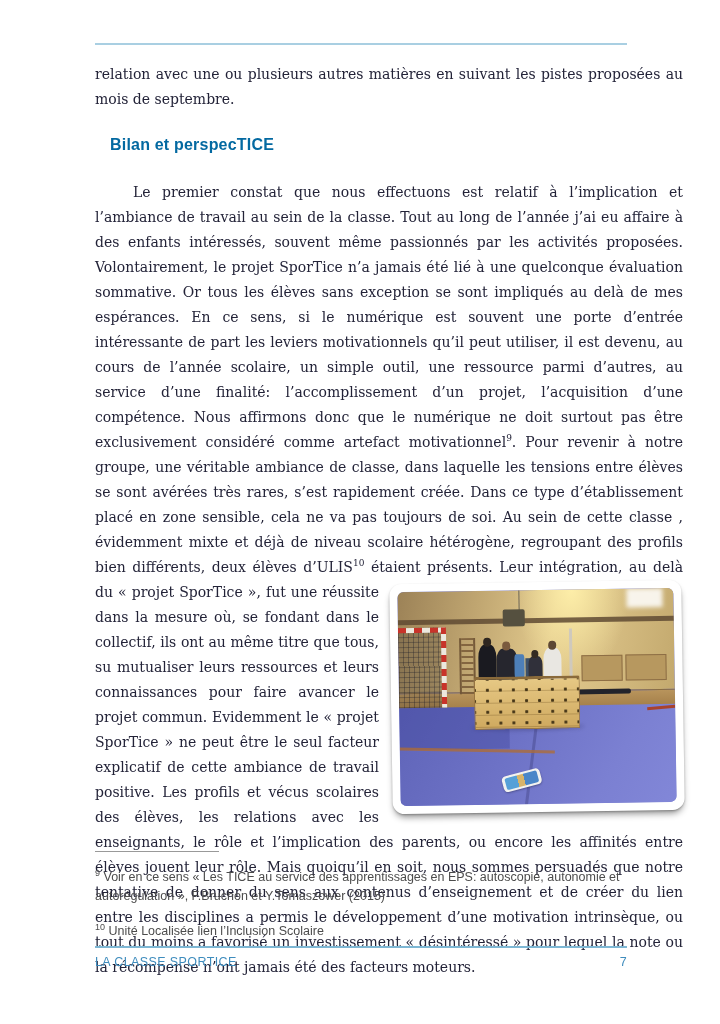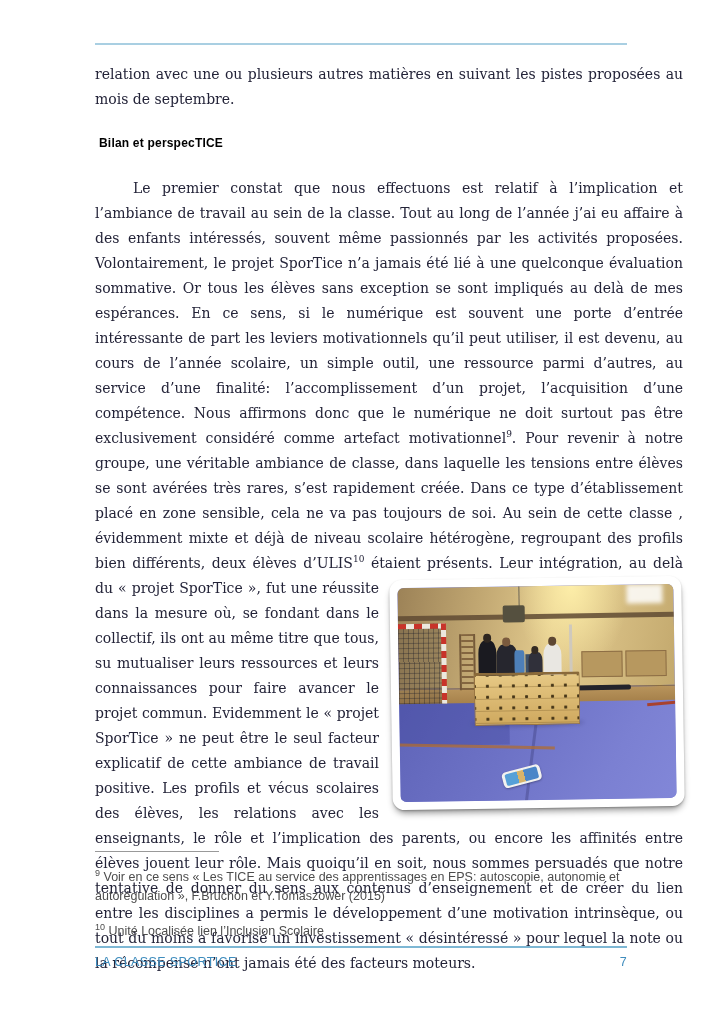--- a/index.html
+++ b/index.html
@@ -1,22 +1,22 @@
 <!DOCTYPE html>
 <html lang="fr"><head>
 <meta charset="utf-8">
 <style>
   html,body{margin:0;padding:0;background:#ffffff;}
   .page{position:relative;width:664px;height:1024px;margin:0 auto;background:#ffffff;
         font-family:"DejaVu Serif", serif;color:#232338;overflow:hidden;border-radius:31px;}
   .top-rule{position:absolute;left:67px;right:65px;top:43px;height:2px;background:#a9cfe2;}
   .content{position:absolute;left:67px;top:62px;width:588px;}
   .para{font-size:14px;line-height:25px;text-align:justify;margin:0;}
-  .heading{font-family:"Liberation Sans", sans-serif;font-size:12px;font-weight:bold;
-           color:#000000;margin:24px 0 0 4px;letter-spacing:0.2px;}
+  .heading{font-family:"Liberation Sans", sans-serif;font-size:16px;font-weight:bold;
+           color:#0369a1;margin:24px 0 0 15px;letter-spacing:0.2px;}
   .para-main{margin-top:26px;text-indent:38px;}
   .para-main sup, .fn sup{font-size:9px;line-height:0;}
   .qit{}
 
   
   .photo-frame{float:right;width:292px;height:230px;box-sizing:border-box;
     margin:2px 0 12px 12px;background:#ffffff;border-radius:12px;padding:8px;
     transform:rotate(-0.9deg);
     box-shadow:0 1px 2px rgba(0,0,0,.22), 0 5px 7px -2px rgba(0,0,0,.45);
     display:block;}

